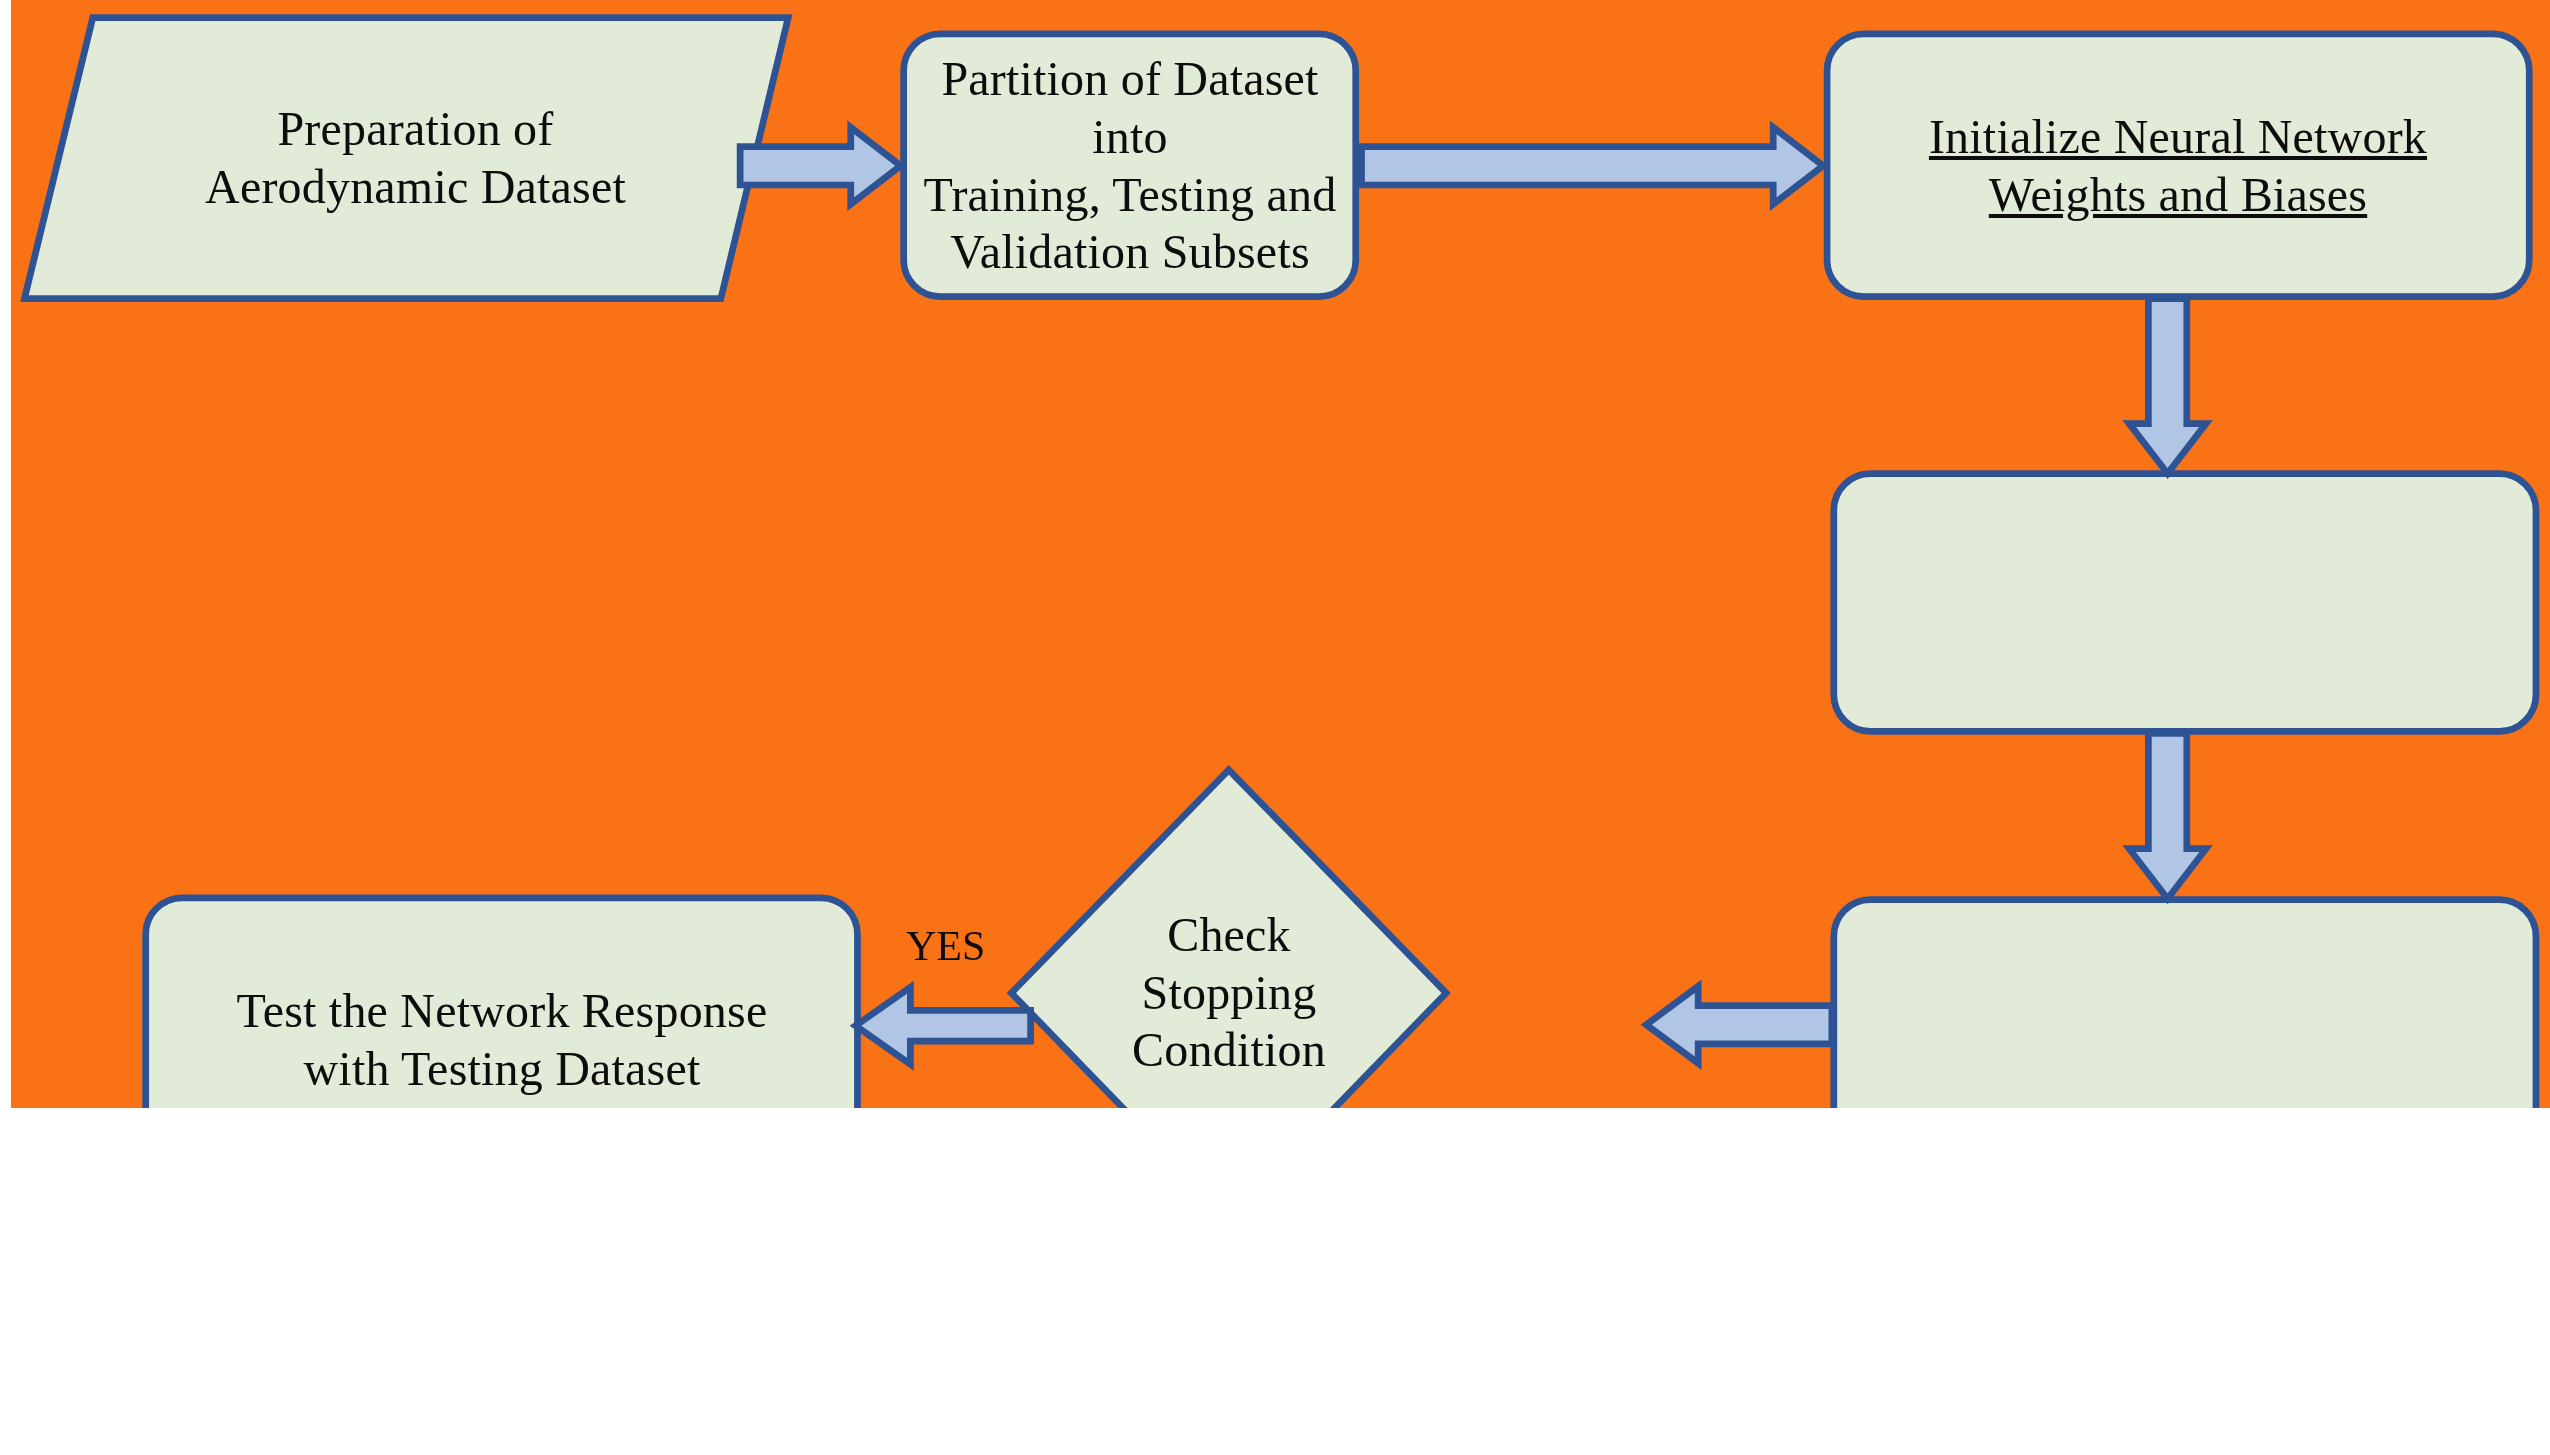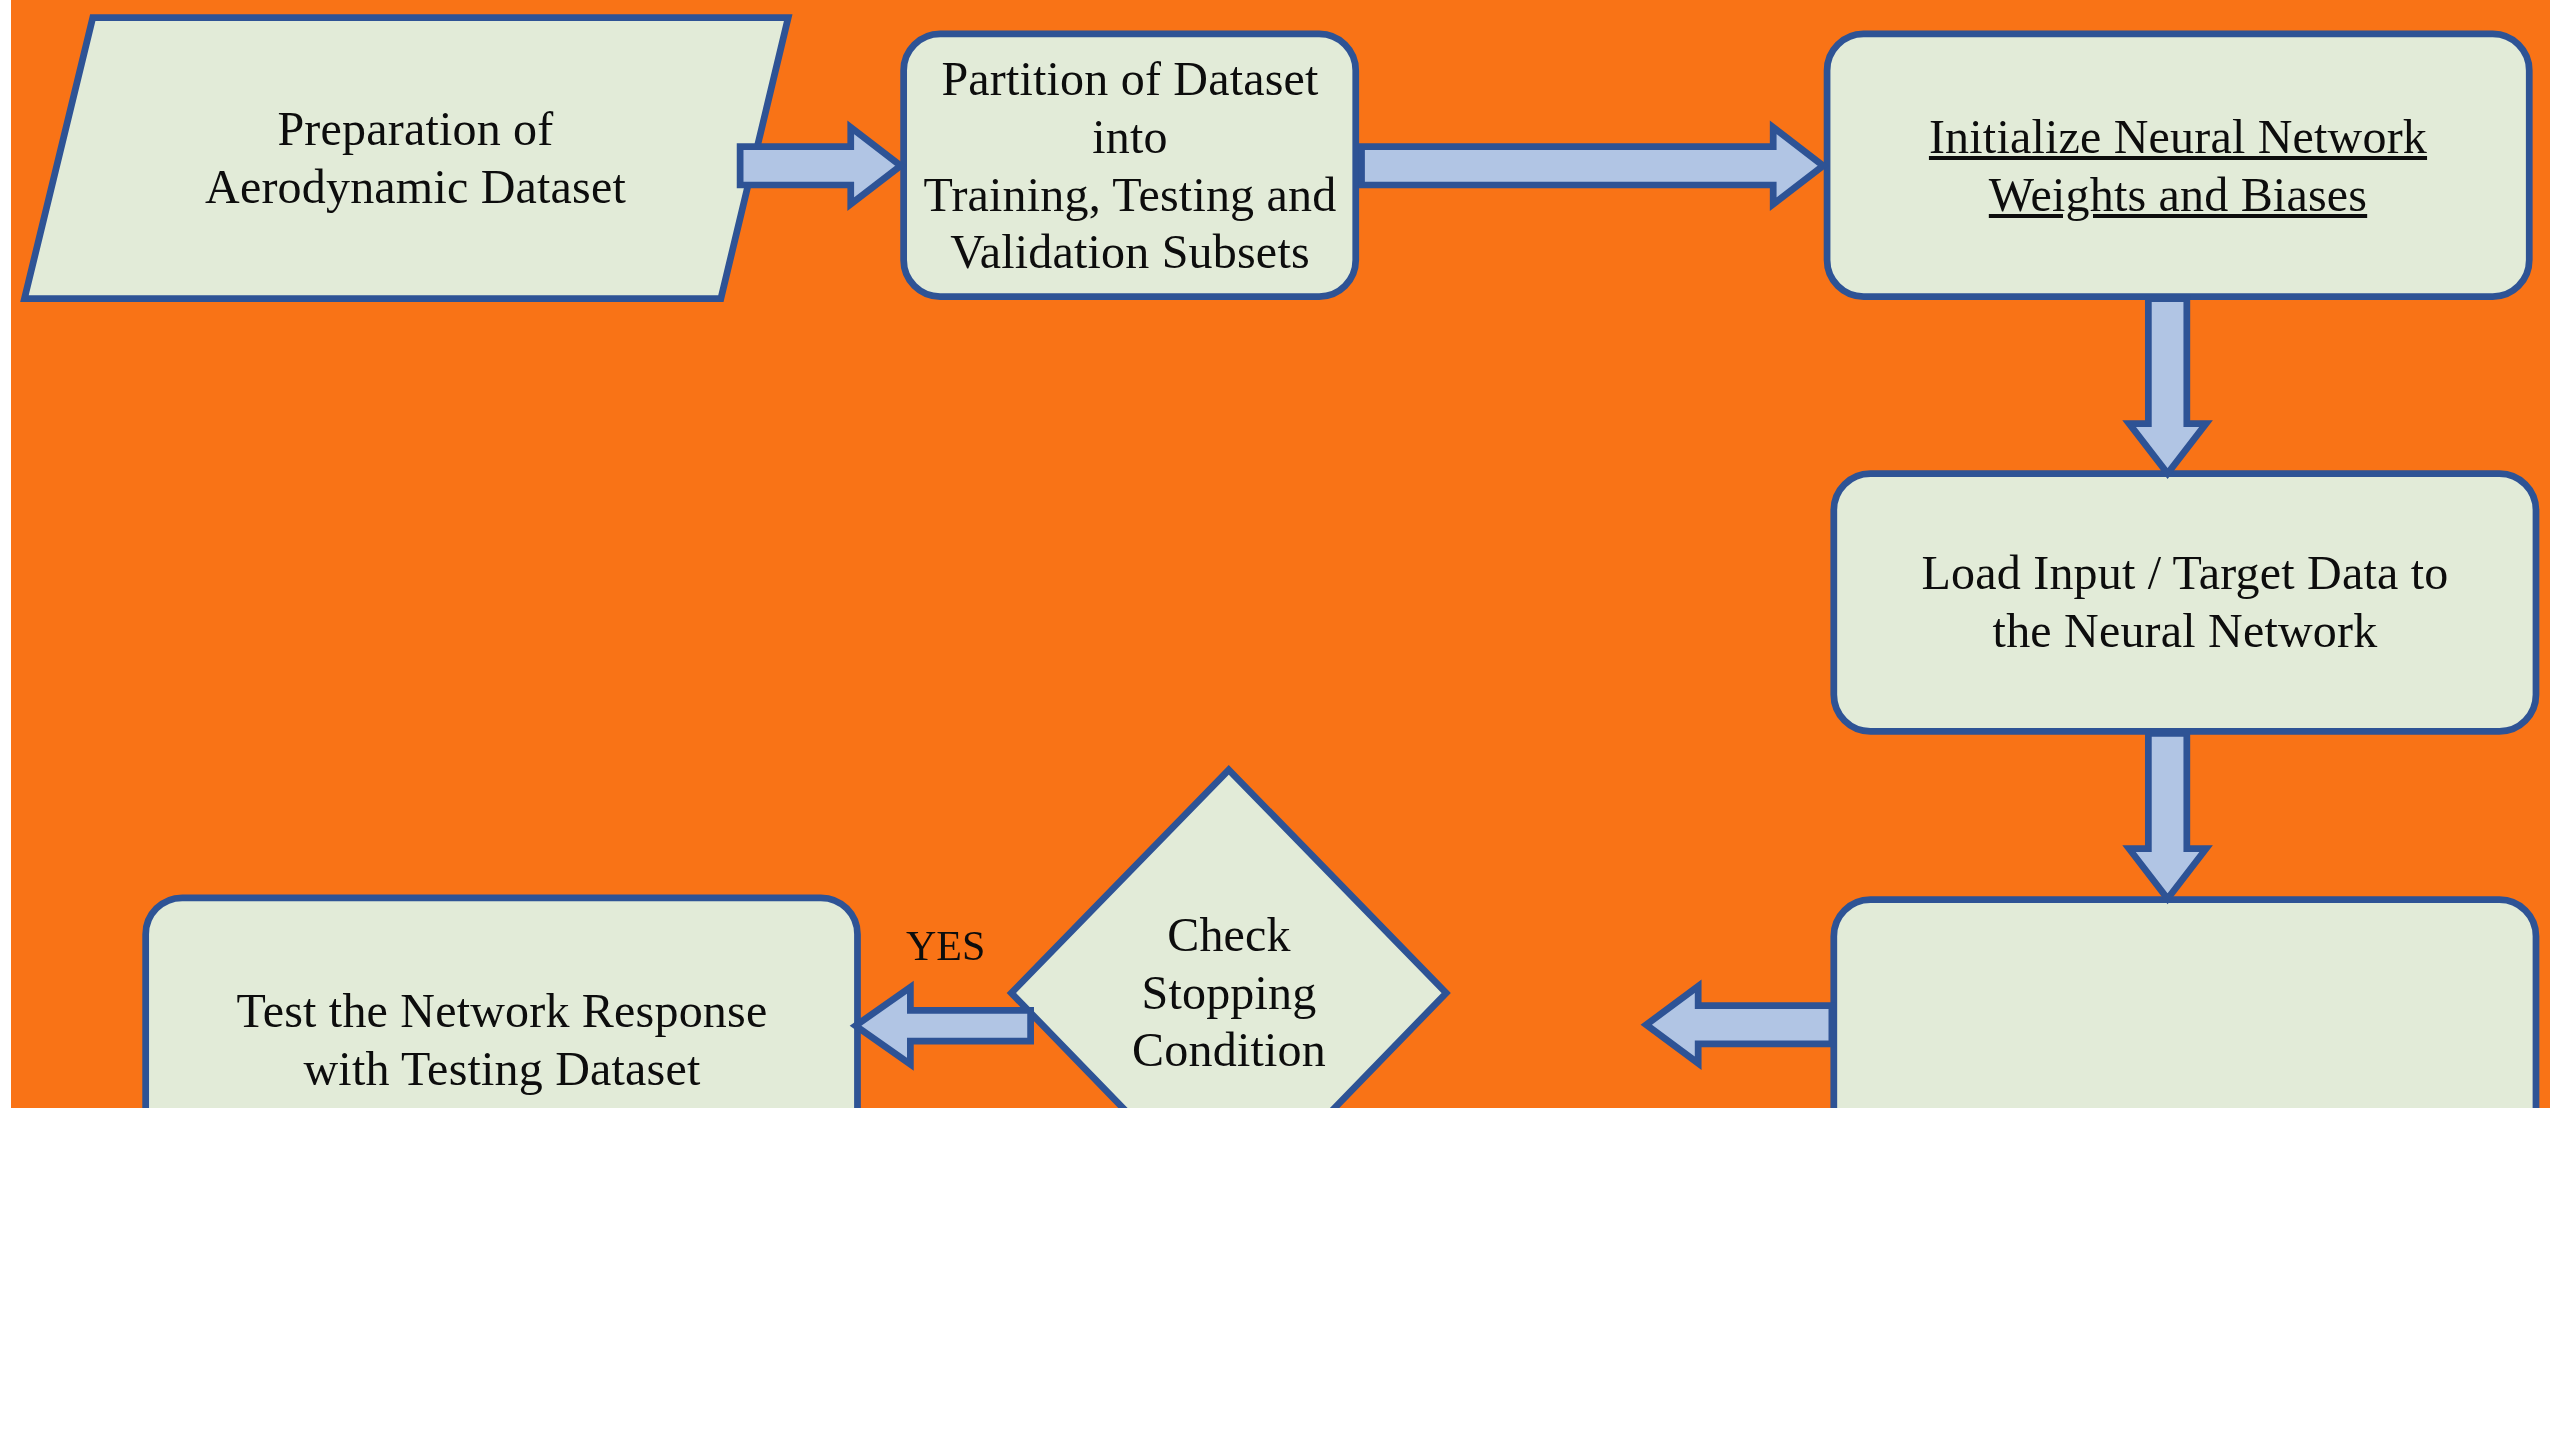--- a/index.html
+++ b/index.html
@@ -120,22 +120,20 @@
   <div class="node-label" style="left:58px; top:17.3px; width:693px; height:281px;">Preparation of
 Aerodynamic Dataset</div>
 
   <div class="node-label" style="left:893px; top:34px; width:452px; height:263px;">Partition of Dataset into
 Training, Testing and
 Validation Subsets</div>
 
   <div class="node-label" style="left:1816px; top:34px; width:702px; height:263px;text-decoration:underline;">Initialize Neural Network
 Weights and Biases</div>
 
-  <div class="node-label" style="left:1823px; top:473px; width:702px; height:258px;">Load Input / Target Data to
-the Neural Network</div>
 
 
   <div class="node-label" style="left:1035px; top:877px; width:366px; height:231px;">Check
 Stopping
 Condition</div>
 
   <div class="node-label" style="left:135px; top:898px; width:712px; height:284px;">Test the Network Response
 with Testing Dataset</div>
 
   <div class="node-label" style="left:1566px; top:1306px; width:210px; height:133px; font-size:46px;">Iterate</div>

